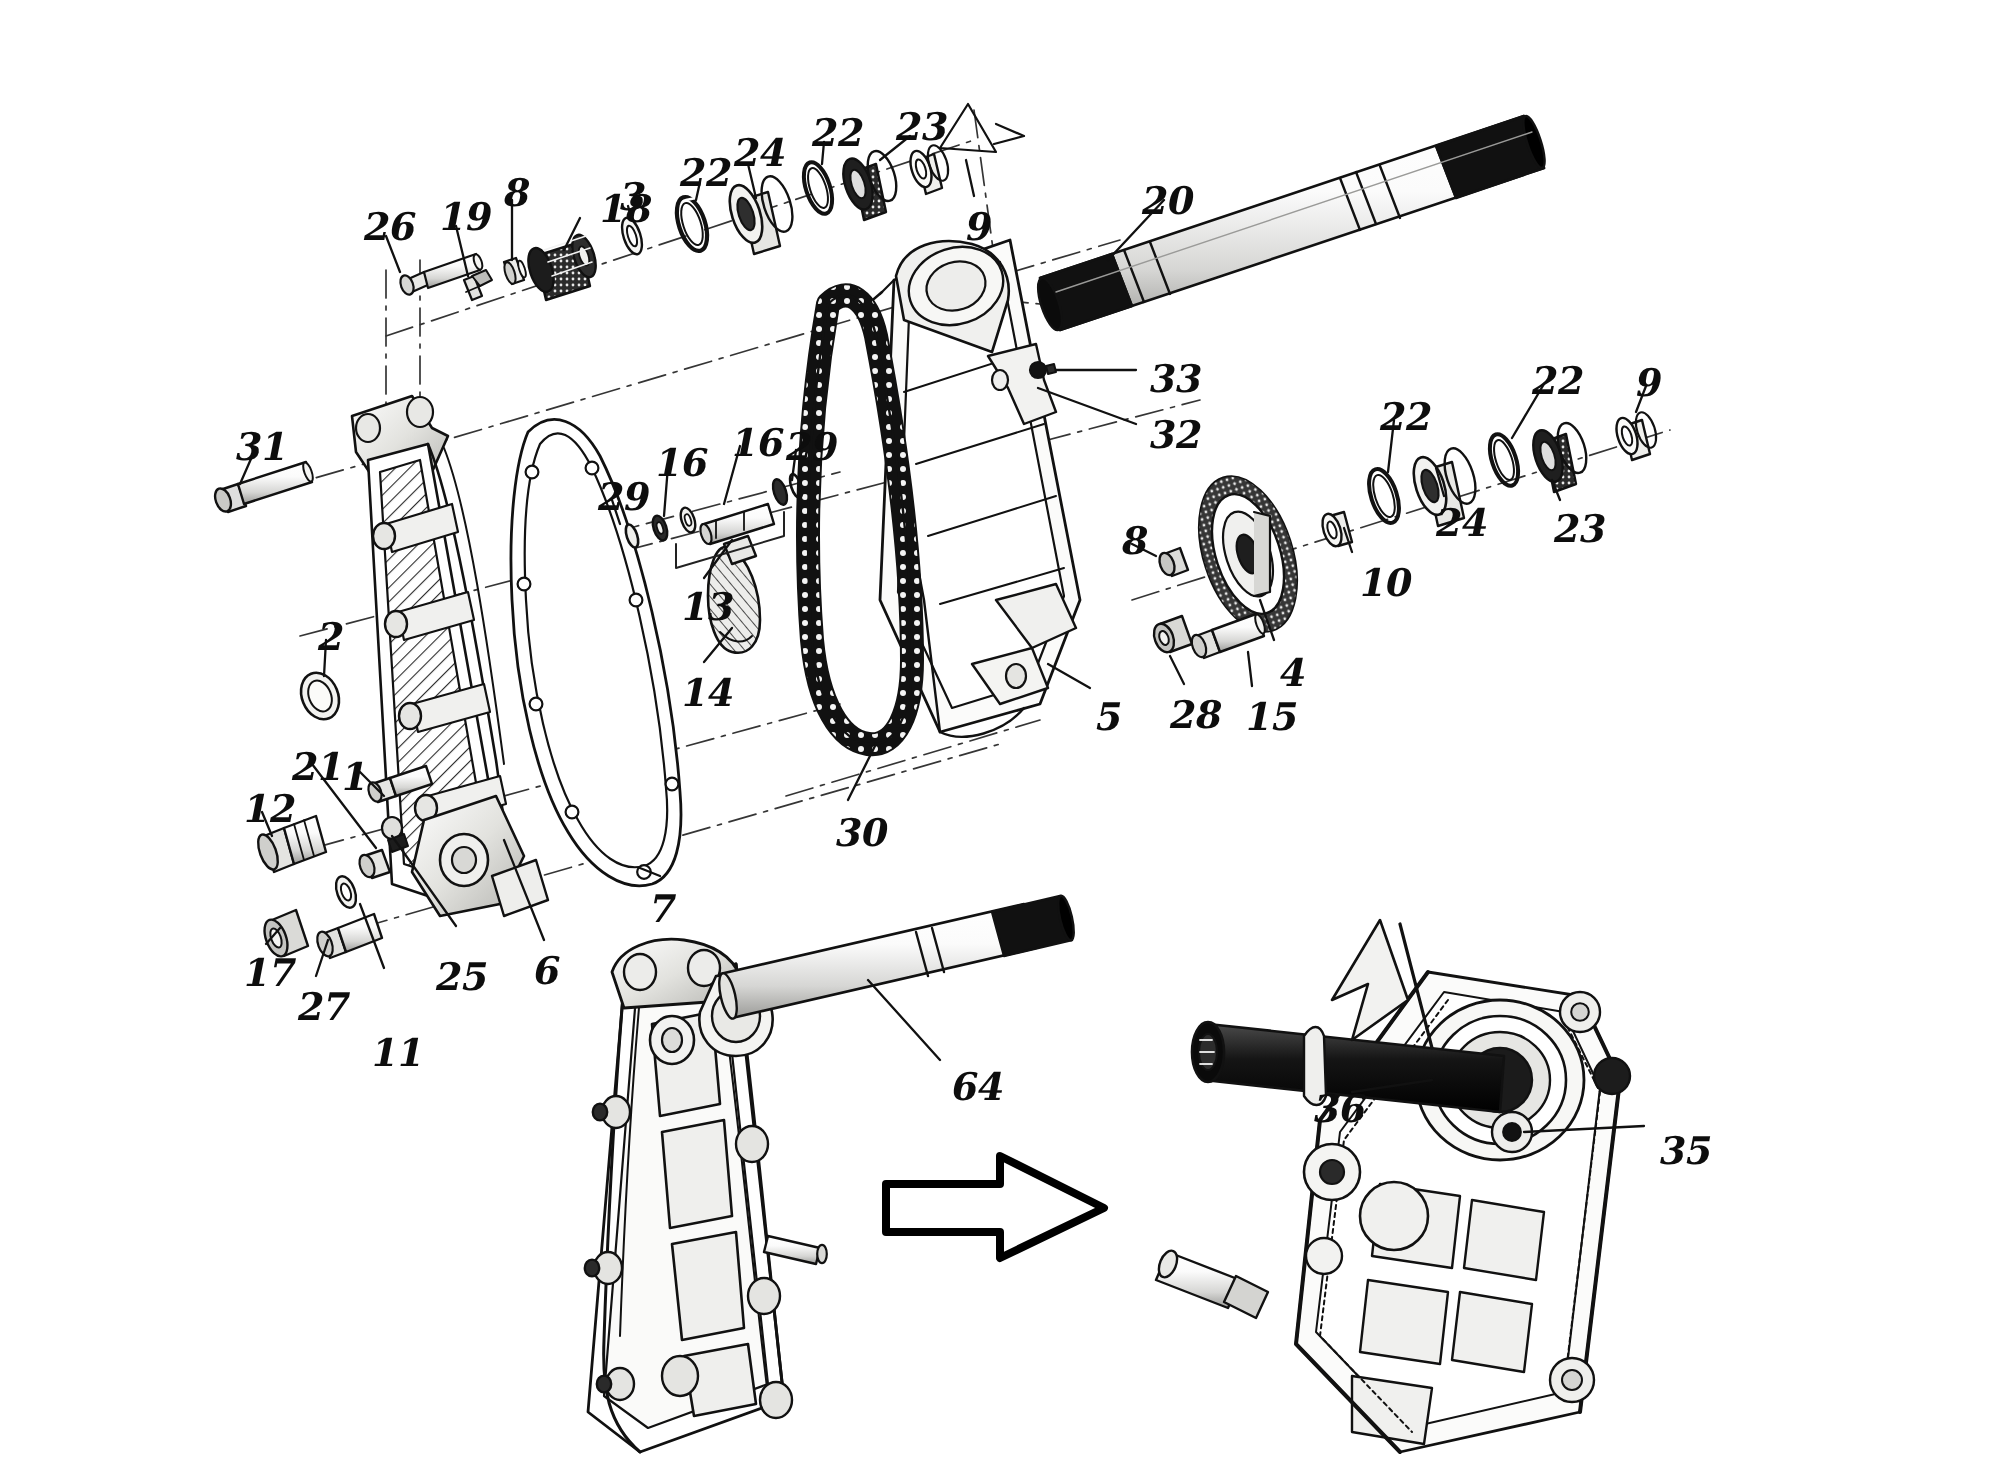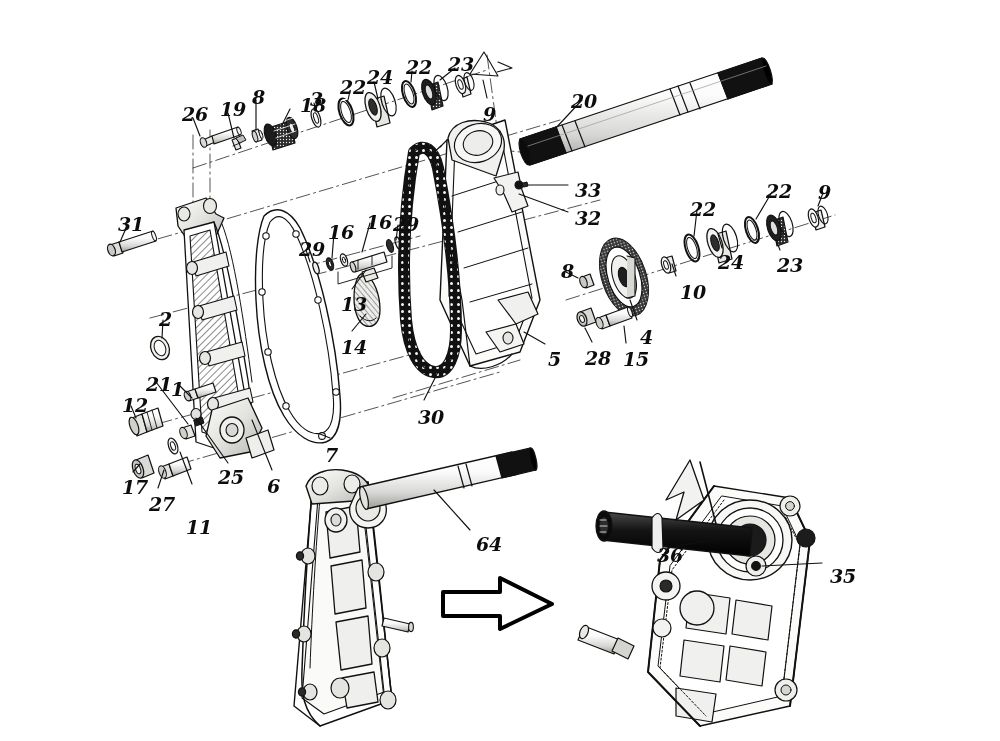--- a/index.html
+++ b/index.html
@@ -613,21 +613,21 @@
       <div class="callout" style="left: 393px; top: 215px;">29</div>
       <div class="callout" style="left: 341px; top: 295px; font-style: italic;">13</div>
       <div class="callout" style="left: 341px; top: 338px;">14</div>
       <div class="callout" style="left: 159px; top: 310px;">2</div>
       <div class="callout" style="left: 146px; top: 375px;">21</div>
       <div class="callout" style="left: 171px; top: 380px;">1</div>
       <div class="callout" style="left: 122px; top: 396px;">12</div>
       <div class="callout" style="left: 122px; top: 478px;">17</div>
       <div class="callout" style="left: 149px; top: 495px;">27</div>
       <div class="callout" style="left: 186px; top: 518px;">11</div>
-      <div class="callout" style="left: 218px; top: 468px; text-align: center;">25</div>
+      <div class="callout" style="left: 218px; top: 480px; text-align: center;">25</div>
       <div class="callout" style="left: 267px; top: 477px;">6</div>
       <div class="callout" style="left: 325px; top: 446px;">7</div>
       <div class="callout" style="left: 418px; top: 408px;">30</div>
       <div class="callout" style="left: 476px; top: 535px;">64</div>
       <div class="callout" style="left: 657px; top: 546px; text-align: center;">36</div>
       <div class="callout" style="left: 830px; top: 567px;">35</div>
     </div>
 
 </div>
 

